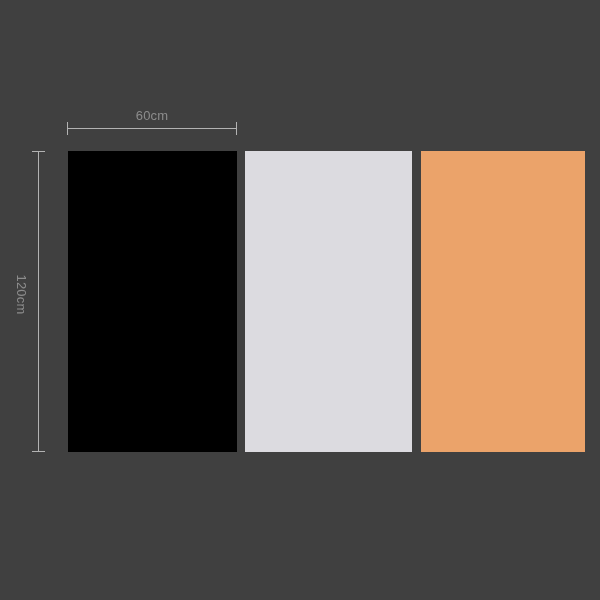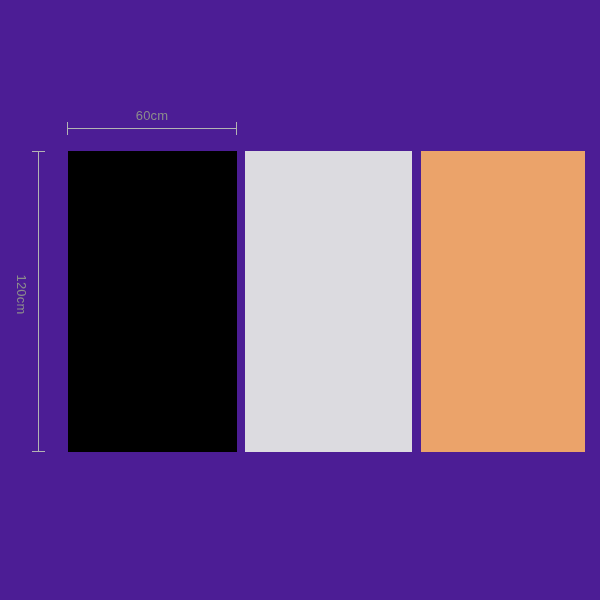--- a/index.html
+++ b/index.html
@@ -11,21 +11,21 @@
     height: 600px;
     background: #fdfdfd;
     font-family: "Liberation Sans", sans-serif;
     overflow: hidden;
   }
 
   #product-figure {
     position: relative;
     width: 600px;
     height: 600px;
-    background: #4c1d95;
+    background: #404040;
   }
 
   
   .panel {
     position: absolute;
     top: 151px;
     height: 301px;
   }
   #panel-black  { left: 68px;  width: 169px; }
   #panel-gray   { left: 245px; width: 167px; }

